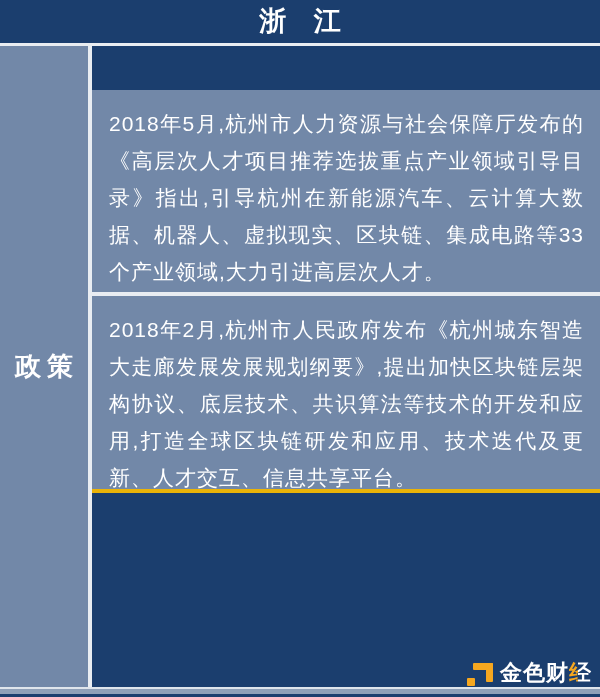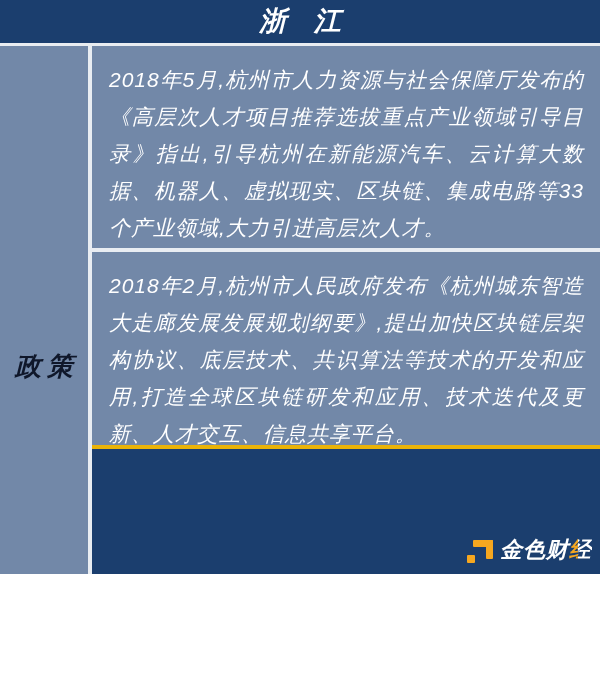--- a/index.html
+++ b/index.html
@@ -2,24 +2,23 @@
 <html><head>
 <meta charset="utf-8">
 <style>
   * { margin: 0; padding: 0; box-sizing: border-box; }
   html, body { background: #ffffff; }
   body { font-family: "Liberation Sans", "DejaVu Sans", sans-serif; }
 
   .page {
     position: relative;
     width: 600px;
-    height: 574px;
+    height: 697px;
     background: #1b3e6e;
     overflow: hidden;
-    font-style: italic;
   }
 
   
   .header {
     height: 46px;
     background: #1b3e6e;
     display: flex;
     align-items: center;
     justify-content: center;
     border-bottom: 3px solid #e9edf2;
@@ -41,31 +40,32 @@
   .label-col {
     width: 92px;
     flex: 0 0 92px;
     background: #7288a8;
     border-right: 4px solid #e9edf2;
     display: flex;
     align-items: center;
     justify-content: center;
   }
   .label-col .label {
-    color: #0f172a;
+    color: #ffffff;
     font-size: 26px;
     font-weight: bold;
     letter-spacing: 6px;
     text-indent: 6px;
   }
   .content-col {
     flex: 1;
     display: flex;
     flex-direction: column;
     min-width: 0;
+    margin-top: 44px;
   }
   .cell {
     background: #7288a8;
     padding: 15px 16px 10px 17px;
     overflow: hidden;
   }
   .cell.row-1 { height: 206px; border-bottom: 4px solid #e9edf2; }
   .cell.row-2 { height: 197px; border-bottom: 4px solid #eab308; }
   .cell.row-3 { flex: 1; position: relative; }
   .cell p {

